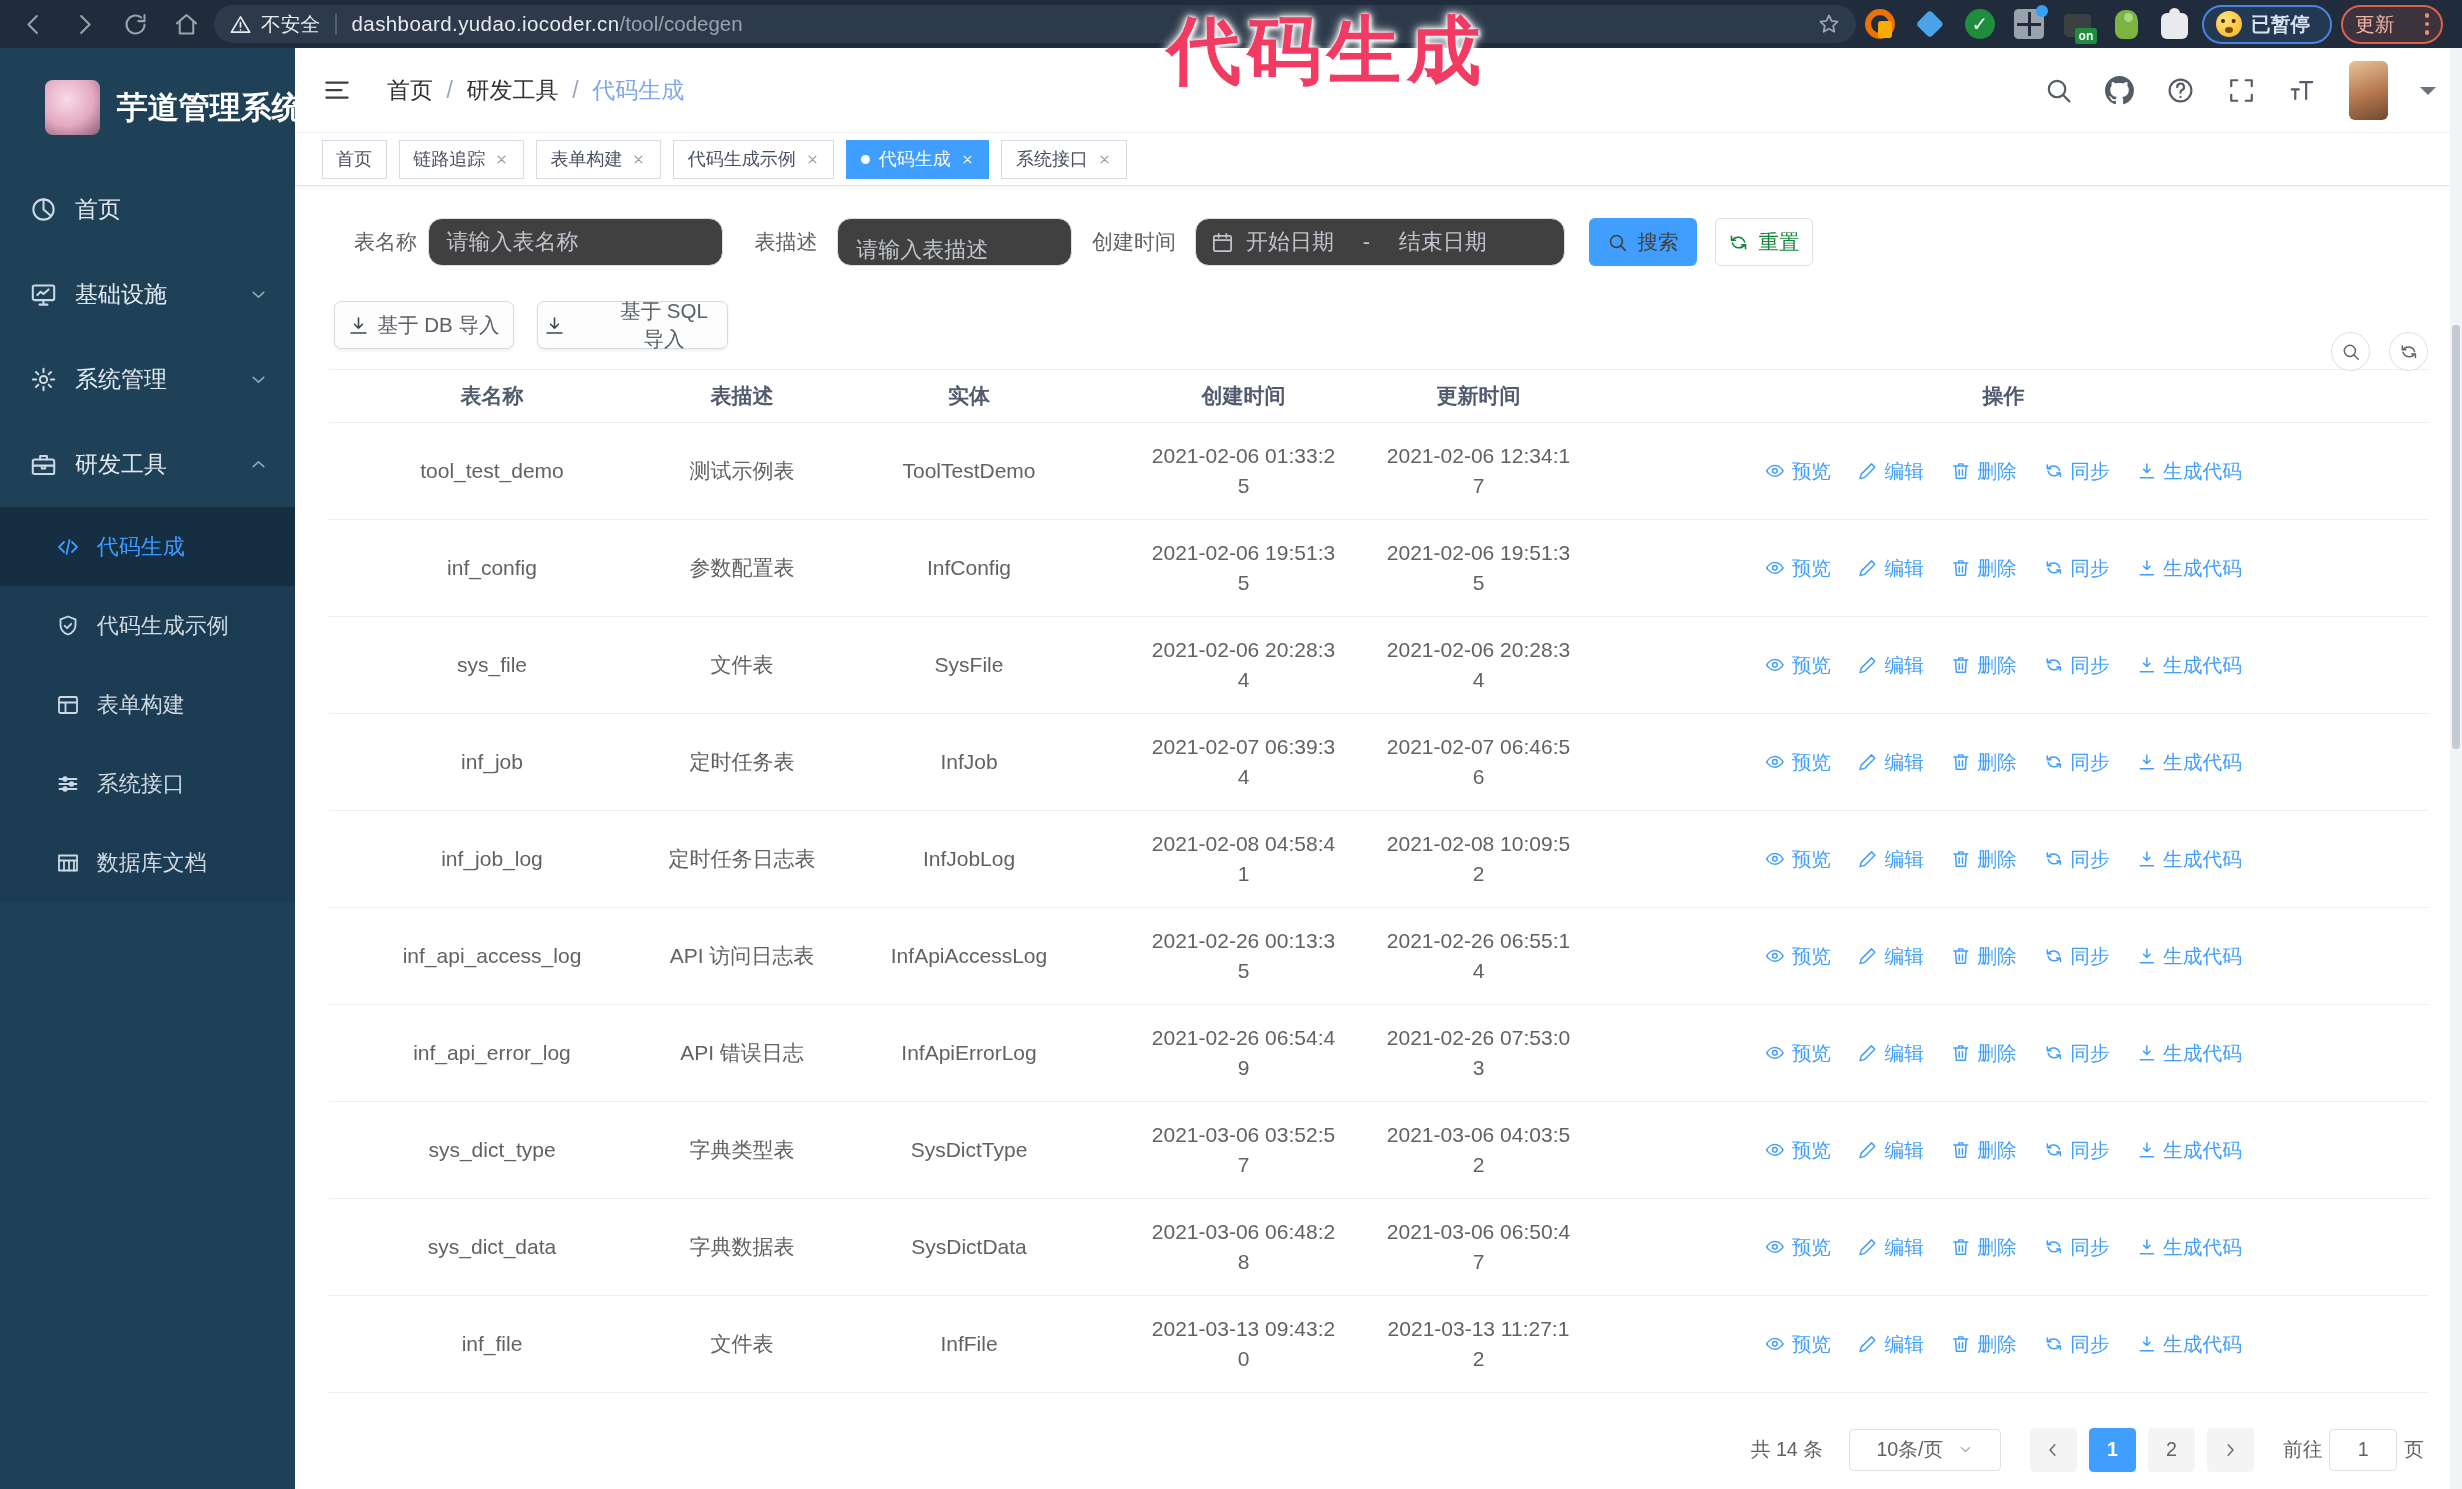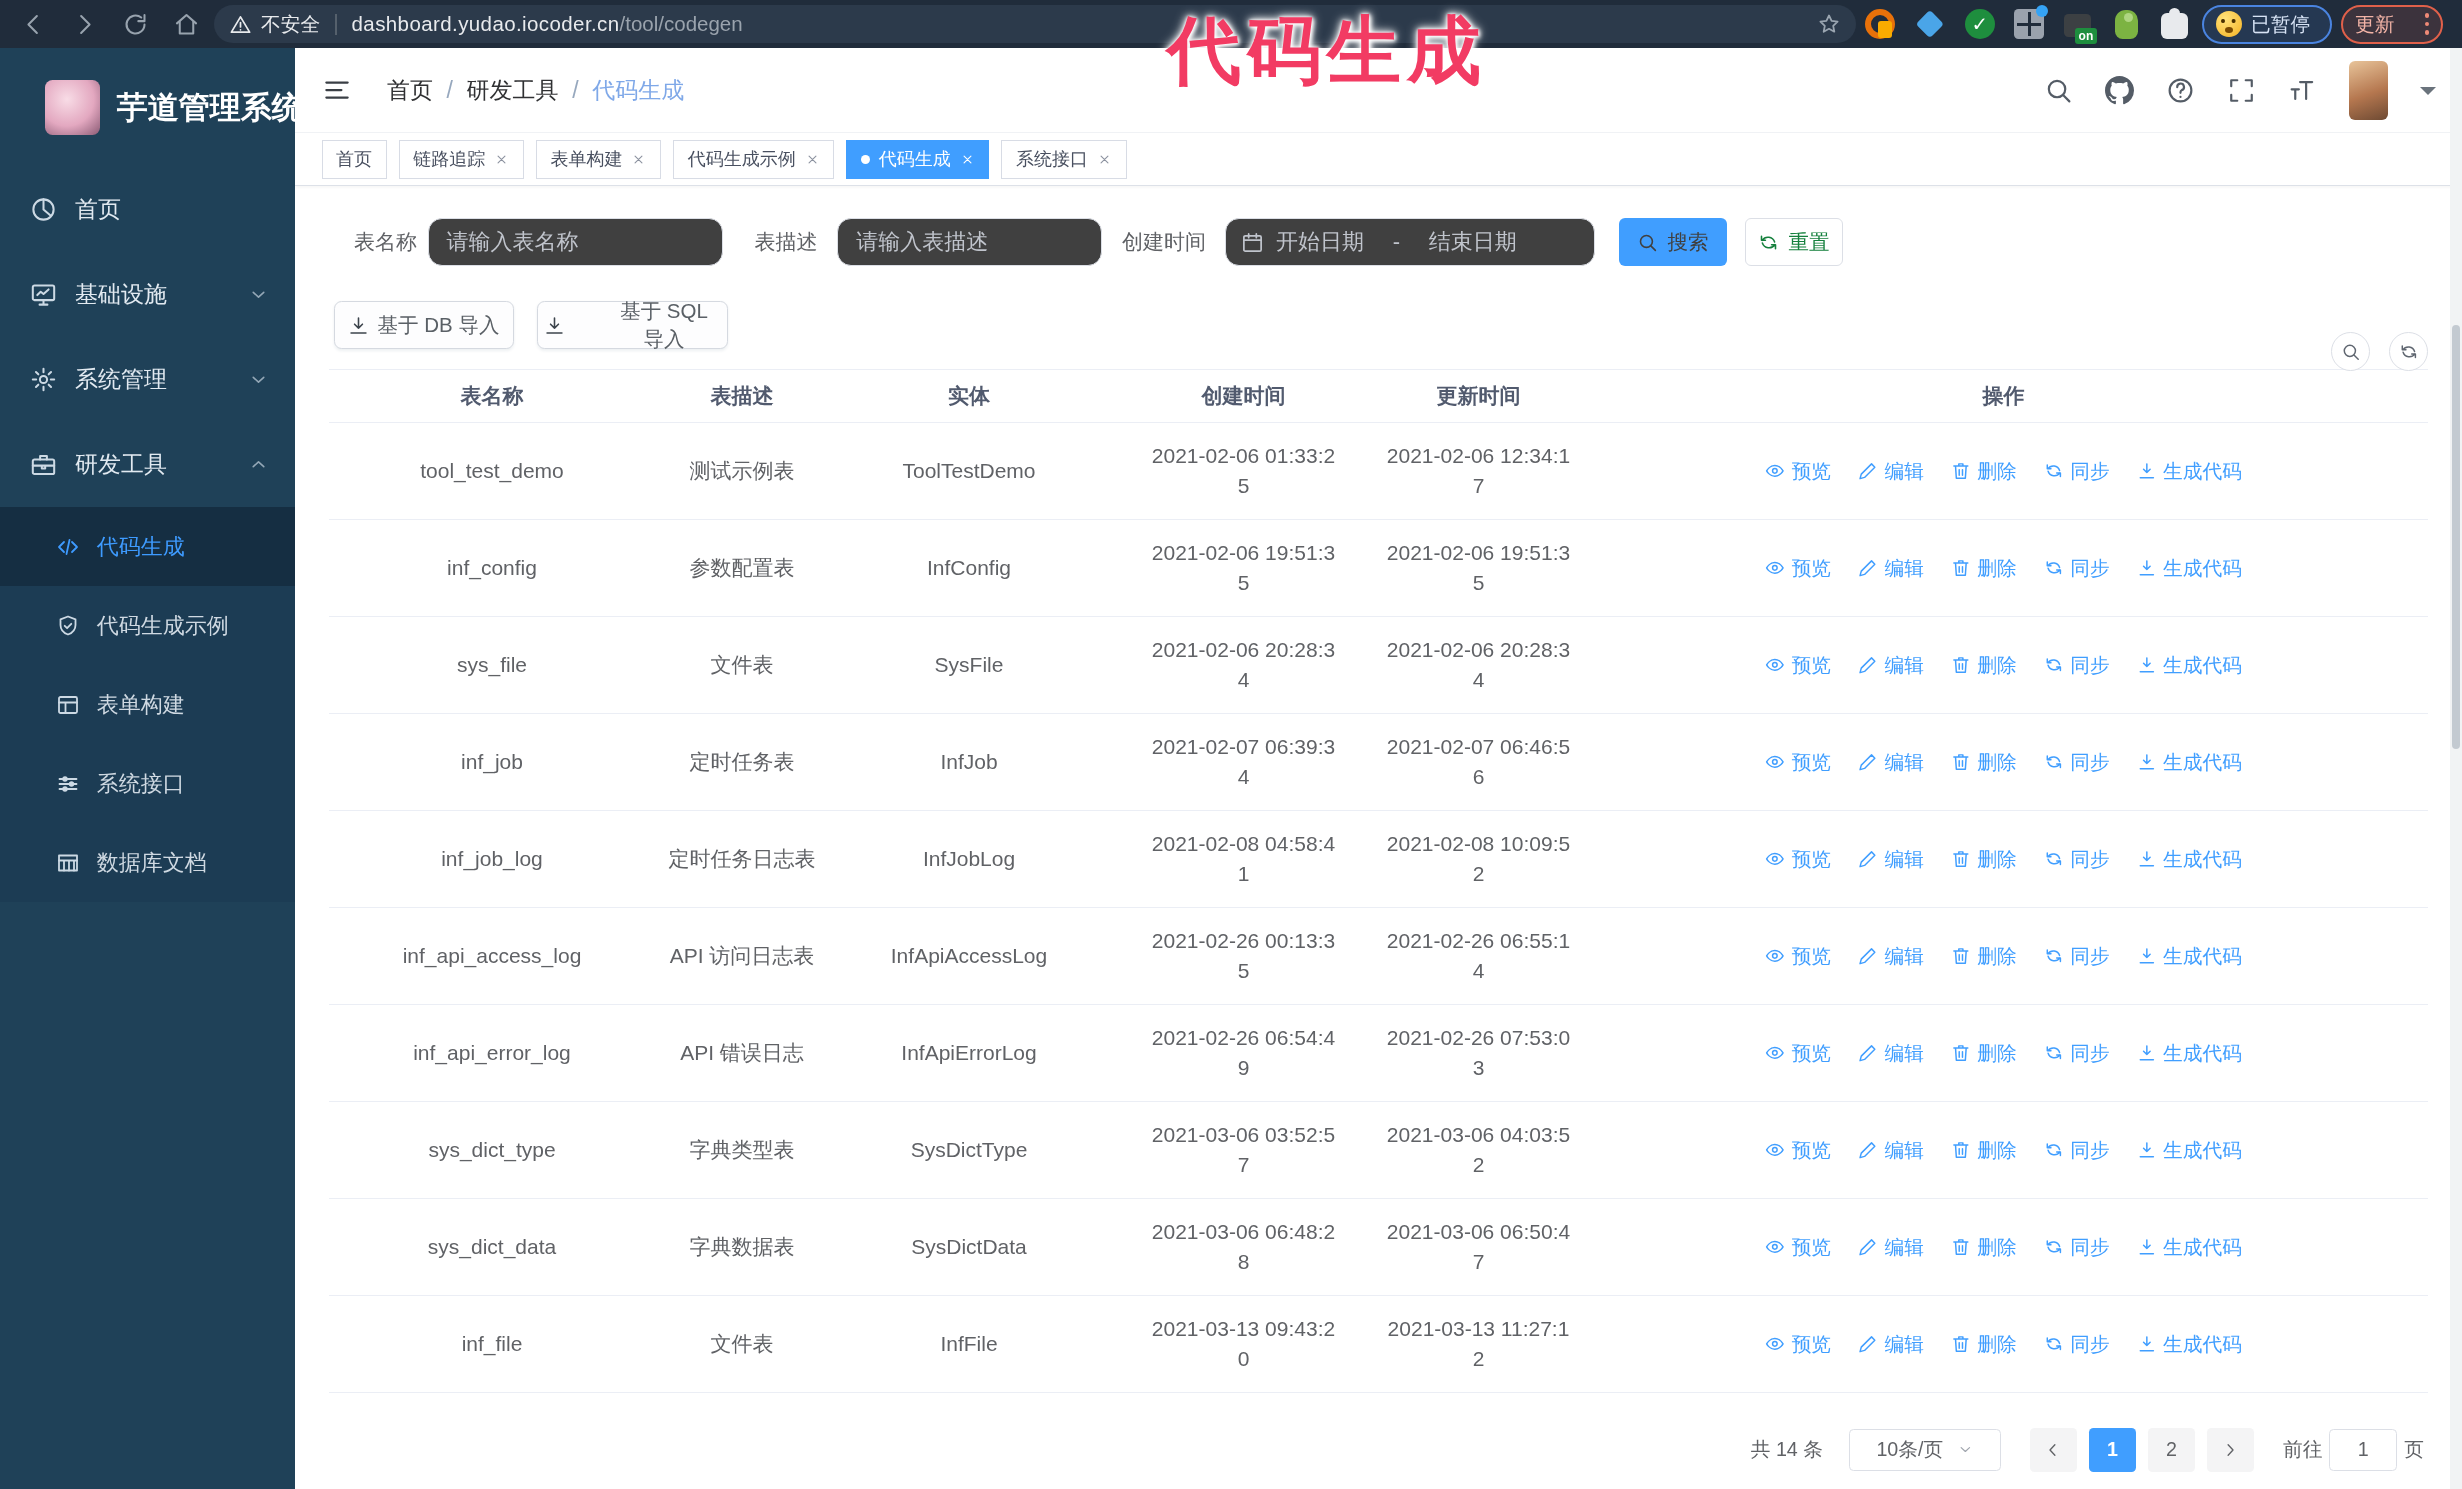--- a/index.html
+++ b/index.html
@@ -33,21 +33,21 @@
     linear-gradient(#202c3b,#202c3b) center/100% 3px no-repeat;}
   .ext-grid:after{content:"";position:absolute;right:-3.8px;top:-3.8px;width:12px;height:12px;border-radius:50%;background:#35a3f5;}
   .ext-onbox{background:#3c4043;border-radius:4.5px;width:27px;height:23px;margin-top:2.3px;}
   .ext-onbox:after{content:"on";position:absolute;bottom:-7.6px;right:-6px;background:#1e8e3e;color:#fff;
     font-size:12px;line-height:1;padding:2.3px 3.8px;border-radius:3px;font-weight:700;}
   .ext-green{background:#7cb342;width:23px;height:29px;border-radius:10.6px 10.6px 7.6px 7.6px;margin:0.8px 3.8px;}
   .ext-green:after{content:"";position:absolute;top:3px;left:9px;width:9px;height:9px;border-radius:50%;background:#aed581;}
   .ext-puzzle{background:#e8eaed;border-radius:6px;width:27px;height:26px;margin-top:3.8px;}
   .ext-puzzle:after{content:"";position:absolute;top:-4.5px;left:8.3px;width:10.6px;height:10.6px;border-radius:50%;background:#e8eaed;}
   .pill{position:absolute;top:4.5px;height:39px;border-radius:21px;display:flex;align-items:center;padding:0 12px;font-size:19.7px;}
-  .pill-paused{left:2202px;width:130px;border:2.3px solid #4a84e0;background:rgba(74,132,224,.14);color:#d7e3f5;gap:9px;}
+  .pill-paused{left:2202px;width:130px;border:2.3px solid #4a84e0;background:rgba(74,132,224,.14);color:#d7e3f5;gap:9px;font-weight:bold;}
   .face{width:26px;height:26px;border-radius:50%;background:radial-gradient(circle at 35% 30%,#ffe27a,#f5b223);position:relative;flex:none;}
   .face:before{content:"";position:absolute;left:5.3px;top:7.6px;width:3.8px;height:4.5px;border-radius:50%;background:#4a3000;box-shadow:10.6px 0 0 #4a3000;}
   .face:after{content:"";position:absolute;left:9px;bottom:3.8px;width:7.6px;height:6px;border-radius:50%;background:#7a4a00;}
   .pill-update{left:2341px;width:102px;border:2.3px solid #e0604a;background:rgba(224,96,74,.15);color:#f2b3a6;justify-content:space-between;}
   .kebab{display:flex;flex-direction:column;gap:3.8px;}
   .kebab i{width:4.5px;height:4.5px;border-radius:50%;background:#ef8a76;}
 
   
   .annotation{position:absolute;left:1167px;top:1.5px;z-index:60;font-size:74px;font-weight:700;
     color:#f23b63;letter-spacing:6px;font-family:"DejaVu Sans",sans-serif;
@@ -90,21 +90,21 @@
   .tag .x{width:15px;height:15px;color:#8d93a0;}
   .tag.active{background:#409eff;border-color:#409eff;color:#fff;}
   .tag.active .x{color:#fff;}
 
   .content{position:relative;padding:0 38px 0 34px;}
   .search-row{display:flex;align-items:center;margin-top:32px;height:48px;font-size:21px;color:#606266;}
   .f-label{white-space:nowrap;}
   .lab1{margin-left:25px;} .lab2{margin-left:32px;} .lab3{margin-left:19.7px;}
   .inp{height:48px;border:0.8px solid #dcdfe6;border-radius:14px;background:#404040;display:flex;align-items:center;
     padding:0 18px;color:#c0c4cc;font-size:22px;}
-  .inp1{width:295px;margin-left:10.6px;} .inp2{width:265px;margin-left:19.7px;}
+  .inp1{width:295px;margin-left:10.6px;} .inp2{width:235px;margin-left:19.7px;align-items:flex-end;}
   .daterange{width:370px;margin-left:19px;padding:0 15px;gap:12px;}
   .cal{width:23px;height:23px;color:#c0c4cc;}
   .dash{margin:0 16.7px;color:#c0c4cc;}
   .btn{height:48px;border-radius:6px;display:inline-flex;align-items:center;justify-content:center;gap:9px;
     font-size:20.5px;cursor:pointer;border:none;}
   .btn .ic{width:21px;height:21px;}
   .btn-primary{background:#409eff;color:#404040;width:108px;margin-left:24px;}
   .btn-plain{background:#fff;border:0.8px solid #dcdfe6;color:#15803d;width:98px;margin-left:18px;}
   .import-row{display:flex;margin-top:35px;height:48px;}
   .btn-import{border:0.8px solid #d5d9e0;border-radius:7.6px;color:#5a6066;background:#fdfdfe;

